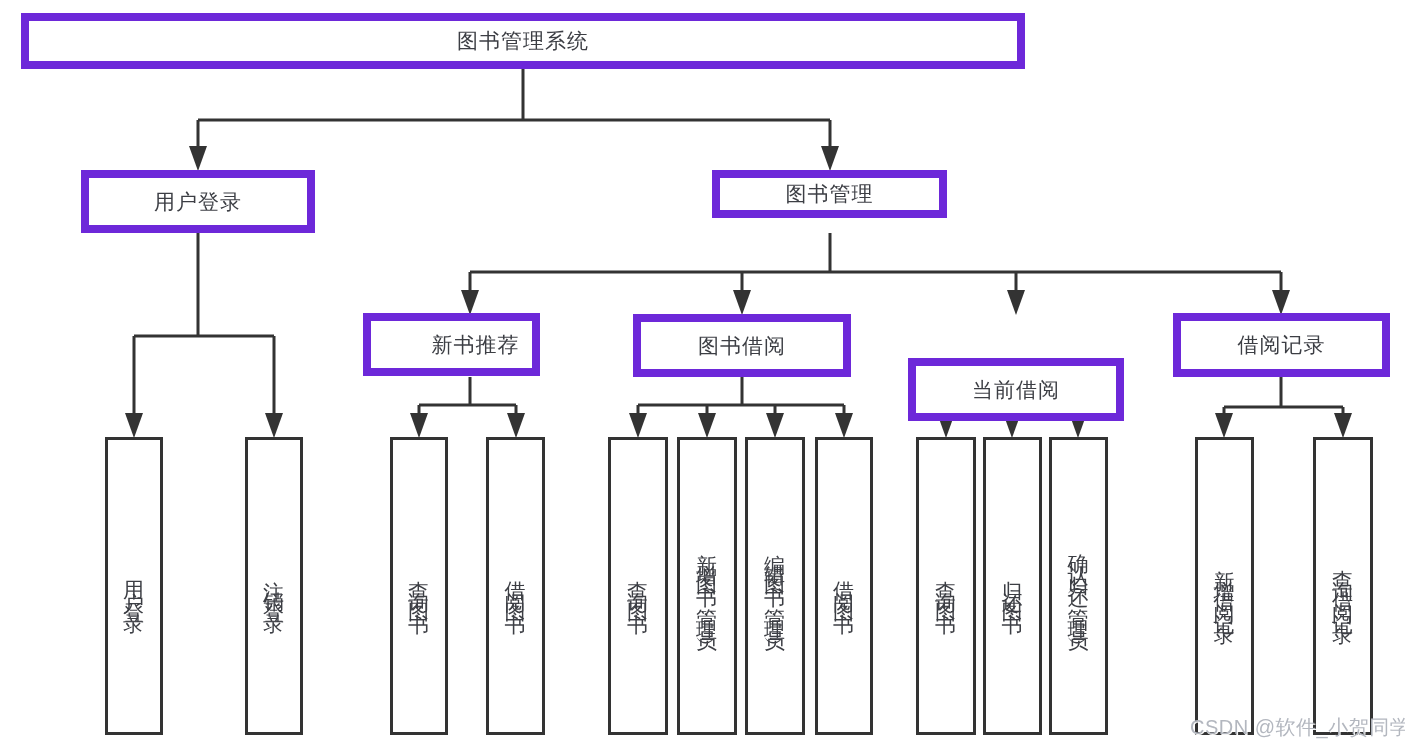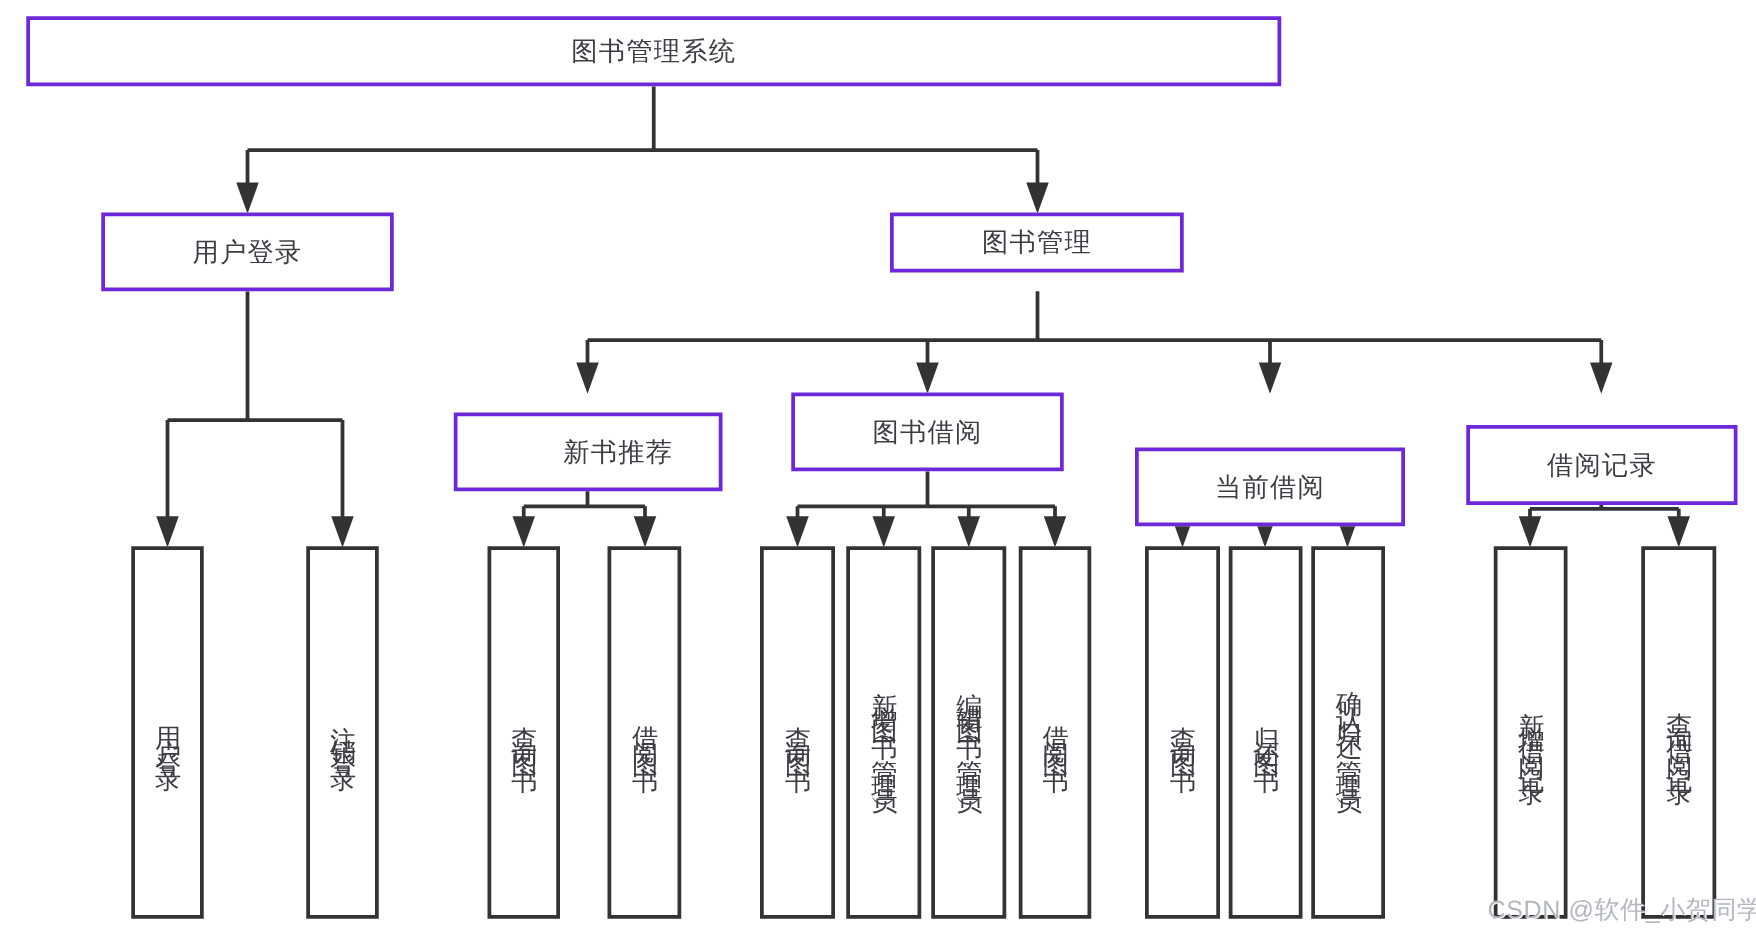--- a/index.html
+++ b/index.html
@@ -6,21 +6,21 @@
   #canvas{
     position:relative;
     width:1405px;height:747px;
     background:#ffffff;
     font-family:"Liberation Sans",sans-serif;
     overflow:hidden;
   }
   #connectors{position:absolute;left:0;top:0;width:1405px;height:747px;}
   .hbox{
     position:absolute;box-sizing:border-box;
-    border:3px solid #6d28d9;background:#ffffff;
+    border:8px solid #6d28d9;background:#ffffff;
     display:flex;align-items:center;justify-content:center;
     font-size:21px;color:#3c3e44;letter-spacing:1px;
     z-index:2;
   }
   .vbox{
     position:absolute;box-sizing:border-box;
     border:3px solid #333333;background:#ffffff;
     display:flex;align-items:center;justify-content:center;
     z-index:2;
   }
@@ -82,24 +82,24 @@
       <polygon points="1224,438 1215,413 1233,413"></polygon>
       <polygon points="1343,438 1334,413 1352,413"></polygon>
     </g>
   </svg>
 
   <div class="hbox" style="left:21px;top:13px;width:1004px;height:56px;">图书管理系统</div>
 
   <div class="hbox" style="left:81px;top:170px;width:234px;height:63px;">用户登录</div>
   <div class="hbox" style="left:712px;top:170px;width:235px;height:48px;">图书管理</div>
 
-  <div class="hbox" style="left:363px;top:330px;width:215px;height:63px;padding-left:48px;">新书推荐</div>
+  <div class="hbox" style="left:363px;top:313px;width:177px;height:63px;padding-left:48px;">新书推荐</div>
   <div class="hbox" style="left:633px;top:314px;width:218px;height:63px;">图书借阅</div>
   <div class="hbox" style="left:908px;top:314px;width:216px;height:63px;margin-top:44px;">当前借阅</div>
-  <div class="hbox" style="left:1173px;top:313px;width:217px;height:64px;margin-top:27px;">借阅记录</div>
+  <div class="hbox" style="left:1173px;top:313px;width:217px;height:64px;">借阅记录</div>
 
   <div class="vbox" style="left:105px;top:437px;width:58px;height:298px;">
     <span>用户登录</span>
   </div>
   <div class="vbox" style="left:245px;top:437px;width:58px;height:298px;">
     <span>注销登录</span>
   </div>
 
   <div class="vbox" style="left:390px;top:437px;width:58px;height:298px;">
     <span>查询图书</span>

